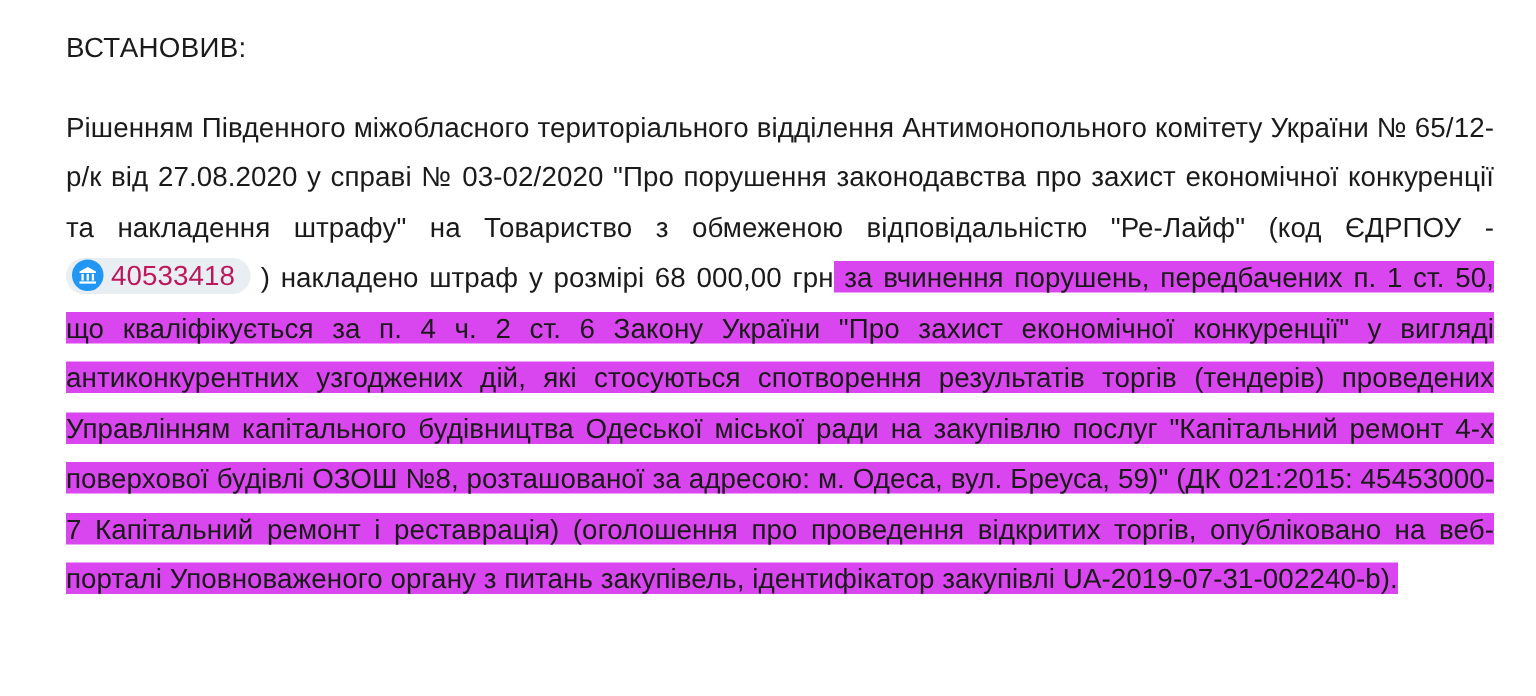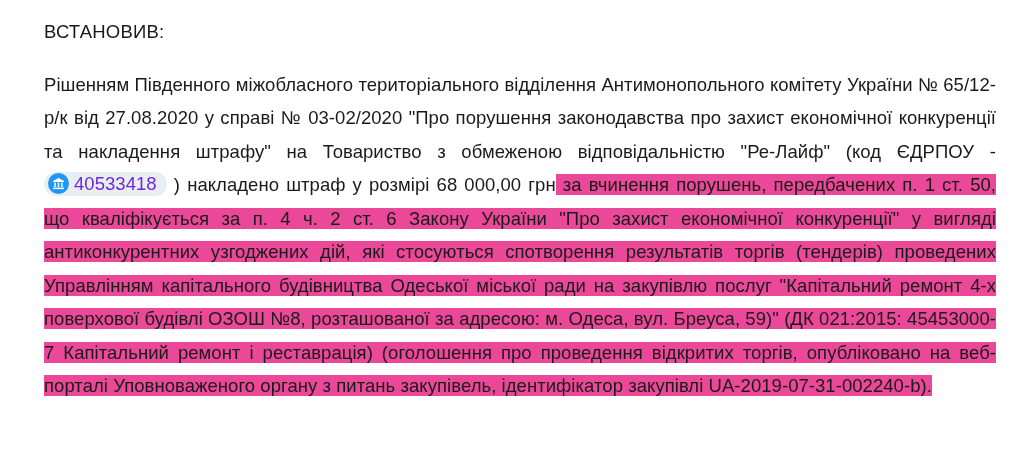--- a/index.html
+++ b/index.html
@@ -31,21 +31,21 @@
   .body-text {
     font-size: 18.5px;
     line-height: 33.5px;
     text-align: justify;
     text-justify: inter-word;
     color: #1a1a1a;
     margin: 0;
     letter-spacing: 0.05px;
   }
   .highlight {
-    background: #ec4899;
+    background: #d946ef;
     box-decoration-break: clone;
     -webkit-box-decoration-break: clone;
   }
   .edrpou-chip {
     display: inline-block;
     background: #e9eef2;
     border-radius: 13px;
     padding: 1px 10px 1px 4px;
     vertical-align: 1px;
     line-height: 22px;
@@ -60,21 +60,21 @@
     vertical-align: -4px;
     position: relative;
     margin-right: 5px;
   }
   .edrpou-chip .badge svg {
     position: absolute;
     left: 4px;
     top: 4px;
   }
   .edrpou-chip .code {
-    color: #6d28d9;
+    color: #be185d;
     font-size: 18.5px;
     text-decoration: none;
   }
   .nowrap { white-space: nowrap; }
 </style>
 </head>
 <body>
 
 <div class="page">
 

